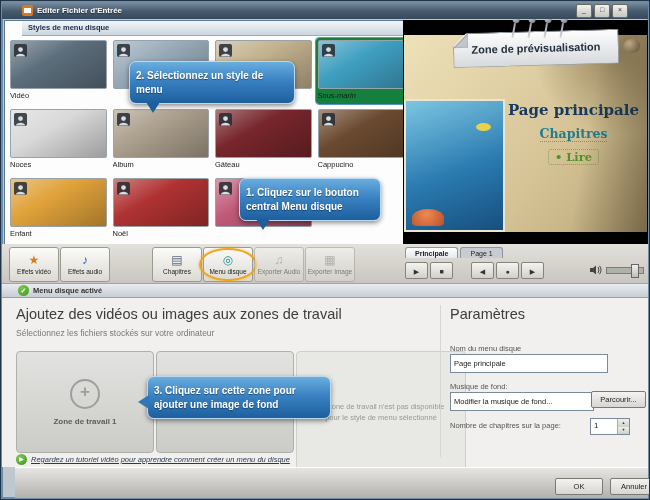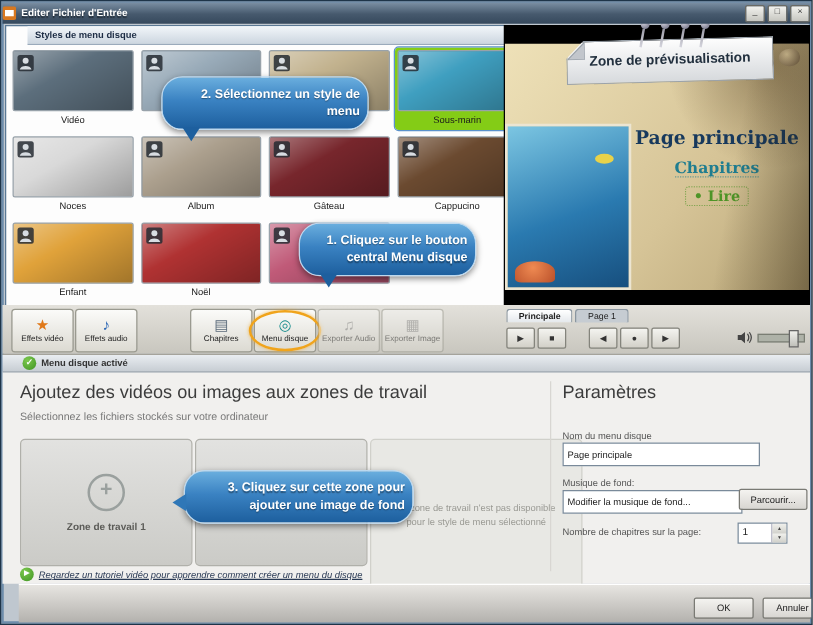--- a/index.html
+++ b/index.html
@@ -1,34 +1,34 @@
 <!DOCTYPE html>
 <html><head>
 <meta charset="utf-8">
 <style>
   html,body{margin:0;padding:0;}
   body{width:650px;height:500px;position:relative;font-family:"Liberation Sans",sans-serif;background:#000;overflow:hidden;}
   .window{position:absolute;inset:0;background:#bfc7cf;border:1px solid #1e3448;box-shadow:inset 0 0 0 2px #6c8cab;overflow:hidden;}
 
   
-  .titlebar{position:absolute;left:1px;top:1px;right:1px;height:17px;background:linear-gradient(#7b8fa3,#46596d 55%,#36495d);display:flex;align-items:center;padding:0 0;gap:4px;z-index:10;}
+  .titlebar{position:absolute;left:1px;top:1px;right:1px;height:17px;background:linear-gradient(#7b8fa3,#46596d 55%,#36495d);display:flex;align-items:center;padding:0 20px;gap:4px;z-index:10;}
   .t-title{color:#fff;font-size:8px;font-weight:bold;text-shadow:0 1px 1px rgba(0,0,0,.5);flex:1;white-space:nowrap;}
   .win-controls{display:flex;gap:2px;}
   .win-btn{width:14px;height:12px;background:linear-gradient(#f2f2ee,#c6c6c0);border:1px solid #6a6a64;border-radius:2px;font-size:7px;line-height:10px;text-align:center;color:#333;}
 
   
   .styles-panel{position:absolute;left:3px;top:19px;width:397px;height:224px;background:#fdfdfd;border:1px solid #5a7894;z-index:2;padding-left:17px;}
   .styles-header{height:14px;background:linear-gradient(#f2f6fa,#ccd6e0);border-bottom:1px solid #9aaabb;font-size:7.5px;font-weight:bold;color:#1c2c44;line-height:14px;padding-left:6px;}
   .thumb-grid{position:absolute;left:0;top:14px;right:0;bottom:0;display:grid;grid-template-columns:repeat(4,1fr);grid-auto-rows:66px;gap:3px 2px;padding:3px;overflow:hidden;}
   .thumb{display:flex;flex-direction:column;border-radius:3px;padding:2px;}
-  .thumb.selected{background:#84cc16;outline:1px solid #5a92cc;}
+  .thumb.selected{background:#15803d;outline:1px solid #5a92cc;font-style:italic;}
   .thumb-img{height:50px;border:1px solid #98a2aa;border-radius:2px;position:relative;
     background:linear-gradient(150deg,rgba(255,255,255,.38),rgba(255,255,255,0) 40%,rgba(0,0,0,.28)),var(--bg,#9aa4ac);}
   .badge{position:absolute;left:3px;top:3px;width:13px;height:13px;background:rgba(38,44,50,.85);border-radius:2px;}
-  .thumb-label{font-size:7.5px;text-align:center;padding-top:2px;color:#1a1a1a;height:12px;overflow:hidden;}
+  .thumb-label{font-size:7.5px;text-align:left;padding-top:2px;color:#1a1a1a;height:12px;overflow:hidden;}
 
   
   .preview-panel{position:absolute;left:402px;top:19px;width:245px;height:224px;background:#000;z-index:2;}
   .menu-image{position:absolute;left:1px;top:15px;right:1px;bottom:12px;overflow:hidden;
     background:radial-gradient(circle at 88% 8%,rgba(80,60,30,.5),transparent 30%),linear-gradient(130deg,#eee1b8,#d6c497 60%,#b9a678);}
   .menu-image .edge-shade{position:absolute;inset:0;background:linear-gradient(100deg,transparent 72%,rgba(40,30,12,.45));pointer-events:none;}
   .shell1{position:absolute;right:7px;top:4px;width:17px;height:14px;border-radius:55% 45% 50% 50%;background:radial-gradient(circle at 38% 32%,#d8c498,#6b5840);}
   .shell2{position:absolute;right:28px;top:11px;width:11px;height:9px;border-radius:50%;background:radial-gradient(circle at 40% 35%,#a89272,#4a3c2a);}
   .underwater{position:absolute;left:0;top:64px;width:97px;bottom:0;border:2px solid #ece5d2;
     background:linear-gradient(160deg,#7cc6e2,#2a7ab0 55%,#174f7e);}
@@ -107,22 +107,22 @@
   .spin-btns{width:11px;display:flex;flex-direction:column;border-left:1px solid #aab;}
   .spin-btn{flex:1;font-size:4px;line-height:6px;text-align:center;background:linear-gradient(#f0f0ec,#d0d0ca);color:#444;border:none;padding:0;}
 
   
   .footer{position:absolute;left:1px;right:1px;top:466px;bottom:1px;background:linear-gradient(#e7e5e1,#b3b1ad);border-top:1px solid #fff;z-index:2;margin-left:13px;}
   .f-btn{position:absolute;top:10px;width:48px;height:17px;}
   .btn-ok{left:540px;} .btn-cancel{left:595px;}
 
   
   .callout{position:absolute;z-index:60;background:linear-gradient(180deg,#6aaede,#3a82c2 45%,#1d5f9e);
-    border:1px solid #bcd8ee;border-radius:17px;box-shadow:0 2px 5px rgba(0,0,0,.45);
-    color:#fff;font-weight:bold;font-size:10px;line-height:1.35;text-align:right;padding:7px 6px;text-shadow:0 1px 1px rgba(0,0,0,.4);}
+    border:1px solid #bcd8ee;border-radius:7px;box-shadow:0 2px 5px rgba(0,0,0,.45);
+    color:#fff;font-weight:bold;font-size:10px;line-height:1.35;text-align:left;padding:7px 6px;text-shadow:0 1px 1px rgba(0,0,0,.4);}
   .callout.tail-down::after{content:"";position:absolute;bottom:-10px;left:16px;border-left:7px solid transparent;border-right:7px solid transparent;border-top:11px solid #1d5f9e;}
   .callout.tail-left::after{content:"";position:absolute;left:-10px;top:18px;border-top:7px solid transparent;border-bottom:7px solid transparent;border-right:11px solid #2f77b7;}
   .c-step2{left:128px;top:60px;width:152px;}
   .c-step1{left:238px;top:177px;width:128px;}
   .c-step3{left:146px;top:375px;width:170px;}
 </style>
 </head>
 <body>
 
 <div class="window">

